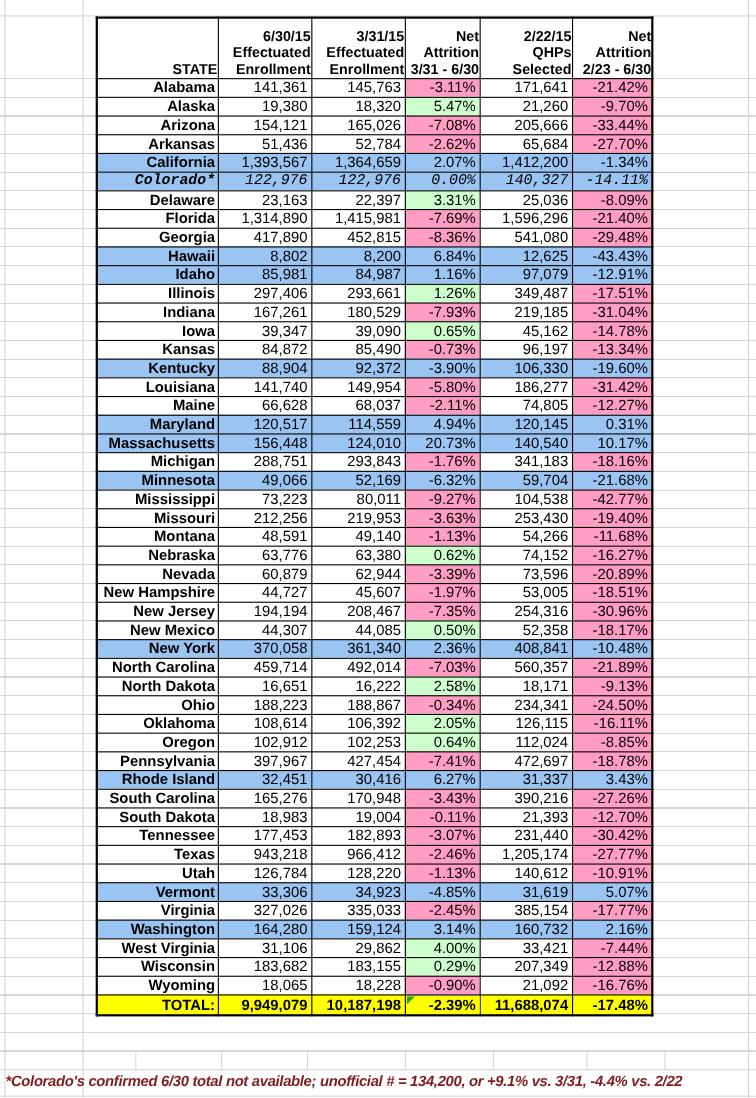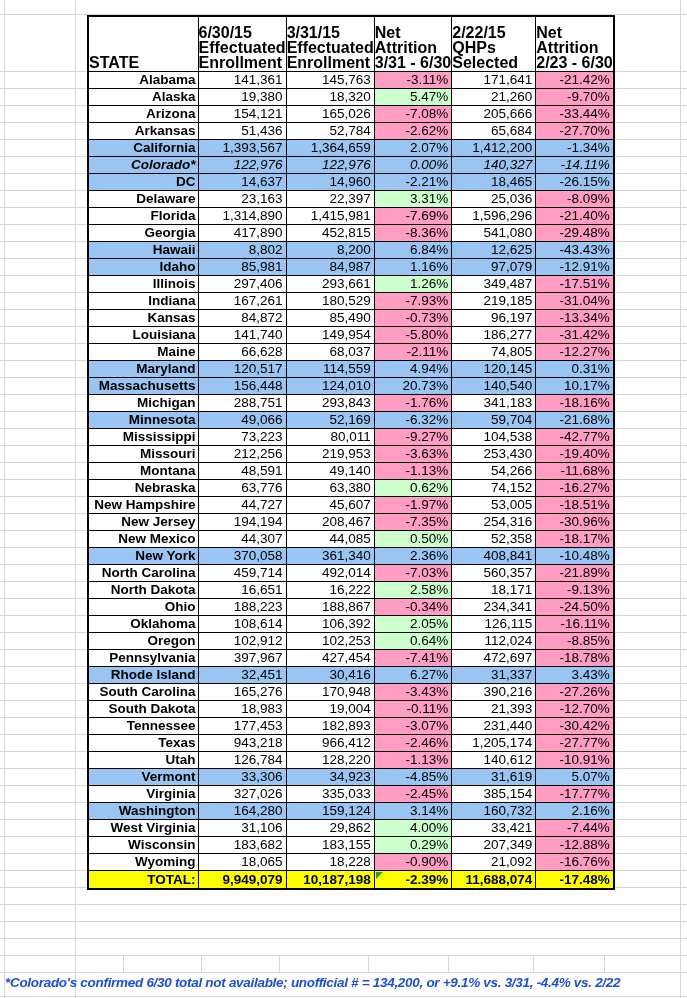--- a/index.html
+++ b/index.html
@@ -21,43 +21,43 @@
   table{
     position:absolute;left:87px;top:15px;z-index:2;
     border-collapse:collapse;table-layout:fixed;
     border:2px solid #000;
   }
   col.c0{width:110px}col.c1{width:85px}col.c2{width:85px}
   col.c3{width:68px}col.c4{width:84px}col.c5{width:73px}
   th,td{border:1px solid #000;background:#fff;overflow:visible;}
   thead tr{height:55px;}
   th{
-    vertical-align:bottom;text-align:left;font-weight:bold;
-    font-size:16px;line-height:15px;padding:1px 0 1px 0;white-space:pre;
+    vertical-align:bottom;text-align:right;font-weight:bold;
+    font-size:13px;line-height:15px;padding:1px 0 1px 0;white-space:pre;
   }
   tbody td{
     height:16px;font-size:13.5px;line-height:15px;
     padding:0 3px 0 1px;text-align:right;white-space:nowrap;
   }
   td.state{font-weight:bold;padding-right:2px;}
   tr.hl td{background:var(--row_highlight);}
   td.pos{background:var(--positive);text-align:right;}
   td.neg{background:var(--negative);}
-  tr.it td{font-style:italic;}
+  tr.it td{font-style:italic;font-family:Liberation Mono, monospace;}
   tr.total{height:19px;}
   tr.total td{background:var(--total_row);font-weight:bold;}
   td.flag-cell{position:relative;margin-left:40px;}
   .flag{
     position:absolute;left:1px;top:1px;width:0;height:0;
     border-top:7px solid var(--flag_triangle);border-right:7px solid transparent;
   }
   
   .footnote{
     position:absolute;left:5px;top:975px;z-index:3;white-space:nowrap;
-    font-size:13.5px;font-weight:bold;font-style:italic;letter-spacing:-0.3px;color:#1d4ed8;
+    font-size:13.5px;font-weight:bold;font-style:italic;letter-spacing:-0.3px;color:#7f1d1d;
   }
 </style>
 </head>
 <body>
 
 <div>
   <div class="rowlines"></div>
   <div class="gl h" style="top:14px"></div>
   <div class="gl h" style="top:972px"></div>
   <div class="gl h" style="top:996px"></div>
@@ -144,28 +144,20 @@
         <td class="neg">-1.34%</td>
       </tr>
       <tr class="hl it">
         <td class="state">Colorado*</td>
         <td>122,976</td>
         <td>122,976</td>
         <td>0.00%</td>
         <td>140,327</td>
         <td class="neg">-14.11%</td>
       </tr>
-      <tr class="hl">
-        <td class="state">DC</td>
-        <td>14,637</td>
-        <td>14,960</td>
-        <td class="neg">-2.21%</td>
-        <td>18,465</td>
-        <td class="neg">-26.15%</td>
-      </tr>
       <tr class="">
         <td class="state">Delaware</td>
         <td>23,163</td>
         <td>22,397</td>
         <td class="pos">3.31%</td>
         <td>25,036</td>
         <td class="neg">-8.09%</td>
       </tr>
       <tr class="">
         <td class="state">Florida</td>
@@ -209,27 +201,43 @@
       </tr>
       <tr class="">
         <td class="state">Indiana</td>
         <td>167,261</td>
         <td>180,529</td>
         <td class="neg">-7.93%</td>
         <td>219,185</td>
         <td class="neg">-31.04%</td>
       </tr>
       <tr class="">
+        <td class="state">Iowa</td>
+        <td>39,347</td>
+        <td>39,090</td>
+        <td class="pos">0.65%</td>
+        <td>45,162</td>
+        <td class="neg">-14.78%</td>
+      </tr>
+      <tr class="">
         <td class="state">Kansas</td>
         <td>84,872</td>
         <td>85,490</td>
         <td class="neg">-0.73%</td>
         <td>96,197</td>
         <td class="neg">-13.34%</td>
       </tr>
+      <tr class="hl">
+        <td class="state">Kentucky</td>
+        <td>88,904</td>
+        <td>92,372</td>
+        <td class="neg">-3.90%</td>
+        <td>106,330</td>
+        <td class="neg">-19.60%</td>
+      </tr>
       <tr class="">
         <td class="state">Louisiana</td>
         <td>141,740</td>
         <td>149,954</td>
         <td class="neg">-5.80%</td>
         <td>186,277</td>
         <td class="neg">-31.42%</td>
       </tr>
       <tr class="">
         <td class="state">Maine</td>
@@ -295,20 +303,28 @@
         <td>54,266</td>
         <td class="neg">-11.68%</td>
       </tr>
       <tr class="">
         <td class="state">Nebraska</td>
         <td>63,776</td>
         <td>63,380</td>
         <td class="pos">0.62%</td>
         <td>74,152</td>
         <td class="neg">-16.27%</td>
+      </tr>
+      <tr class="">
+        <td class="state">Nevada</td>
+        <td>60,879</td>
+        <td>62,944</td>
+        <td class="neg">-3.39%</td>
+        <td>73,596</td>
+        <td class="neg">-20.89%</td>
       </tr>
       <tr class="">
         <td class="state">New Hampshire</td>
         <td>44,727</td>
         <td>45,607</td>
         <td class="neg">-1.97%</td>
         <td>53,005</td>
         <td class="neg">-18.51%</td>
       </tr>
       <tr class="">

